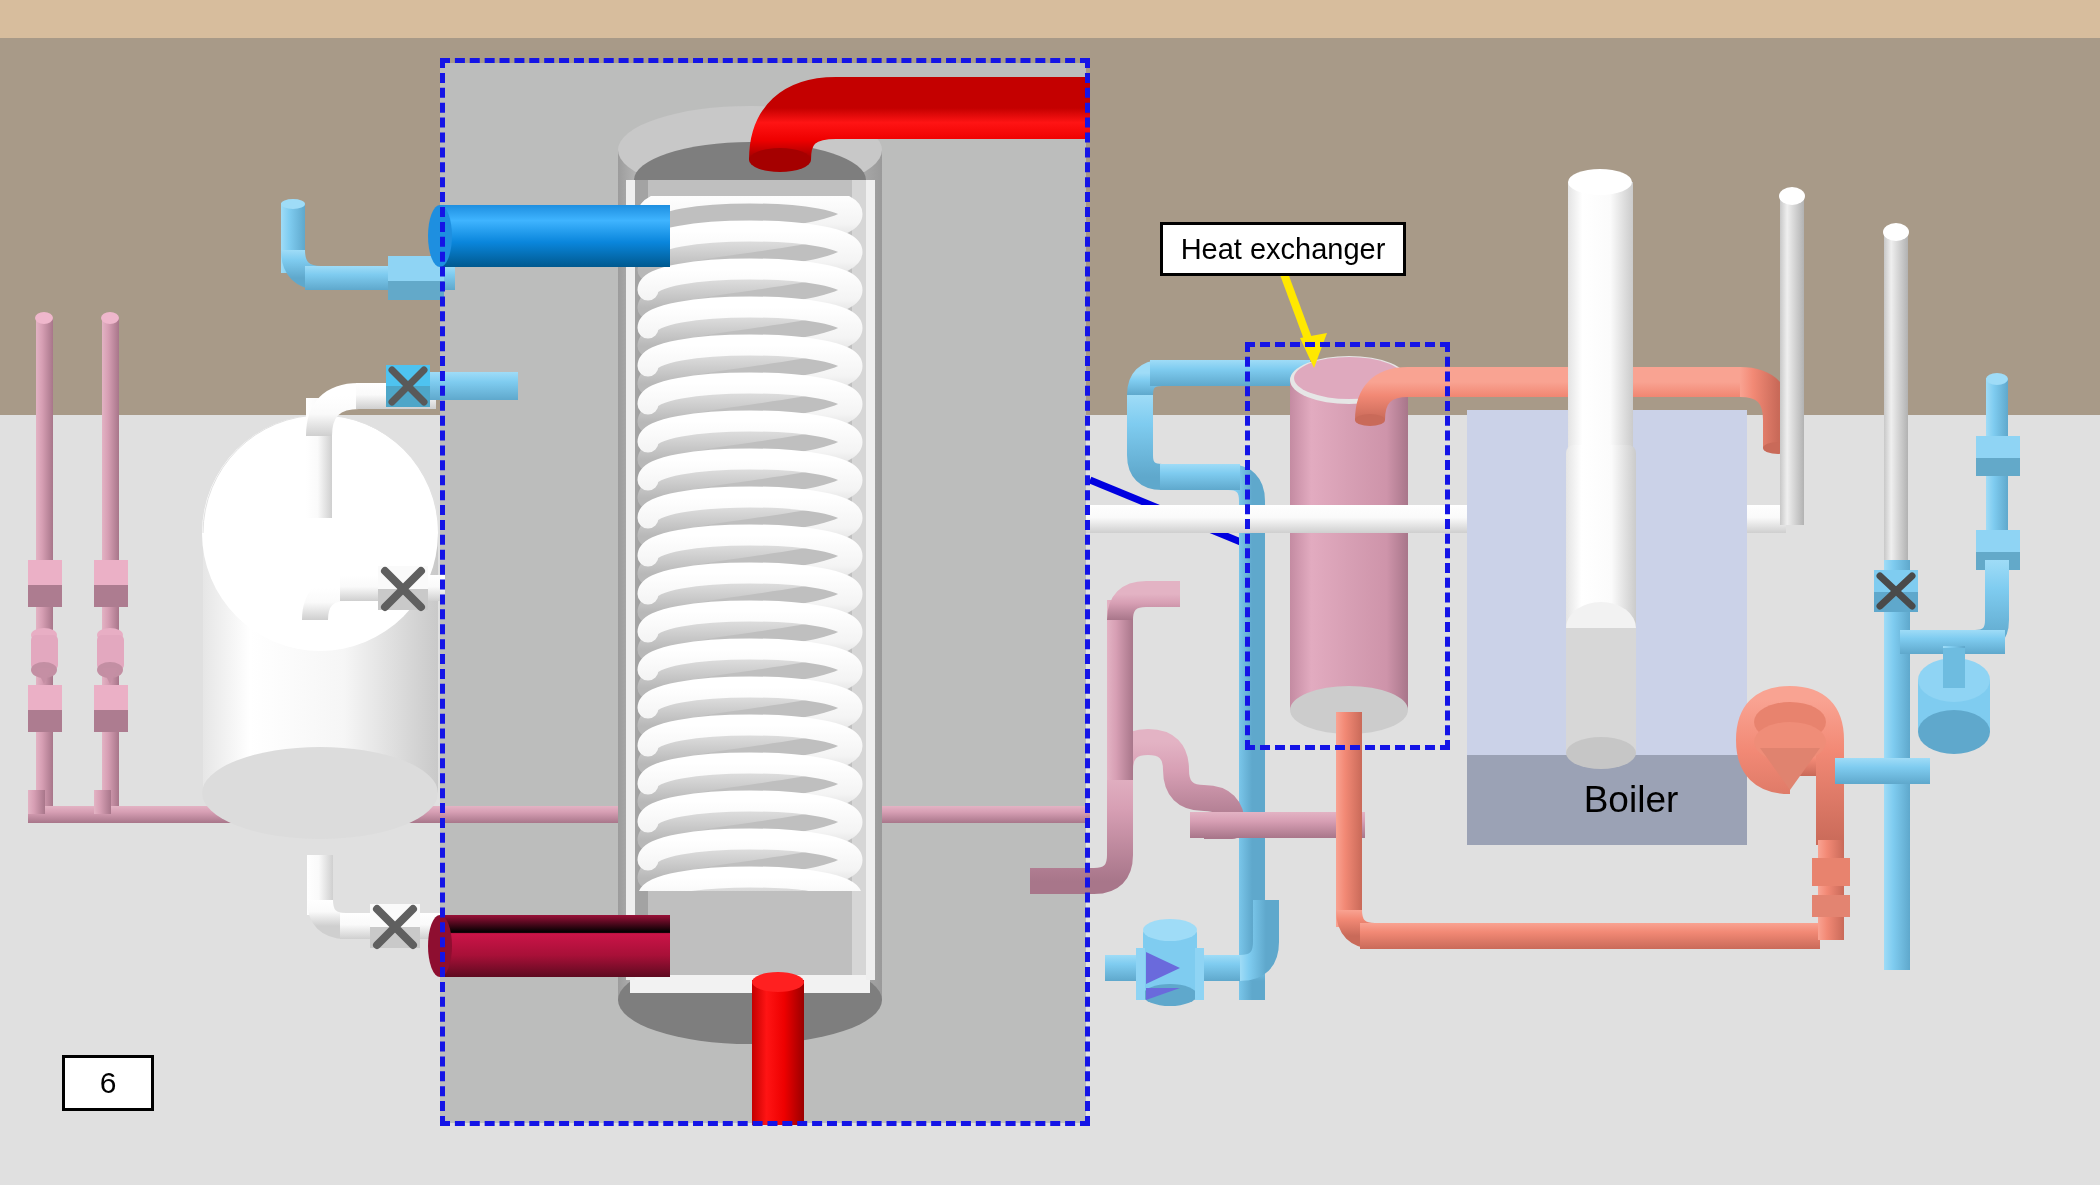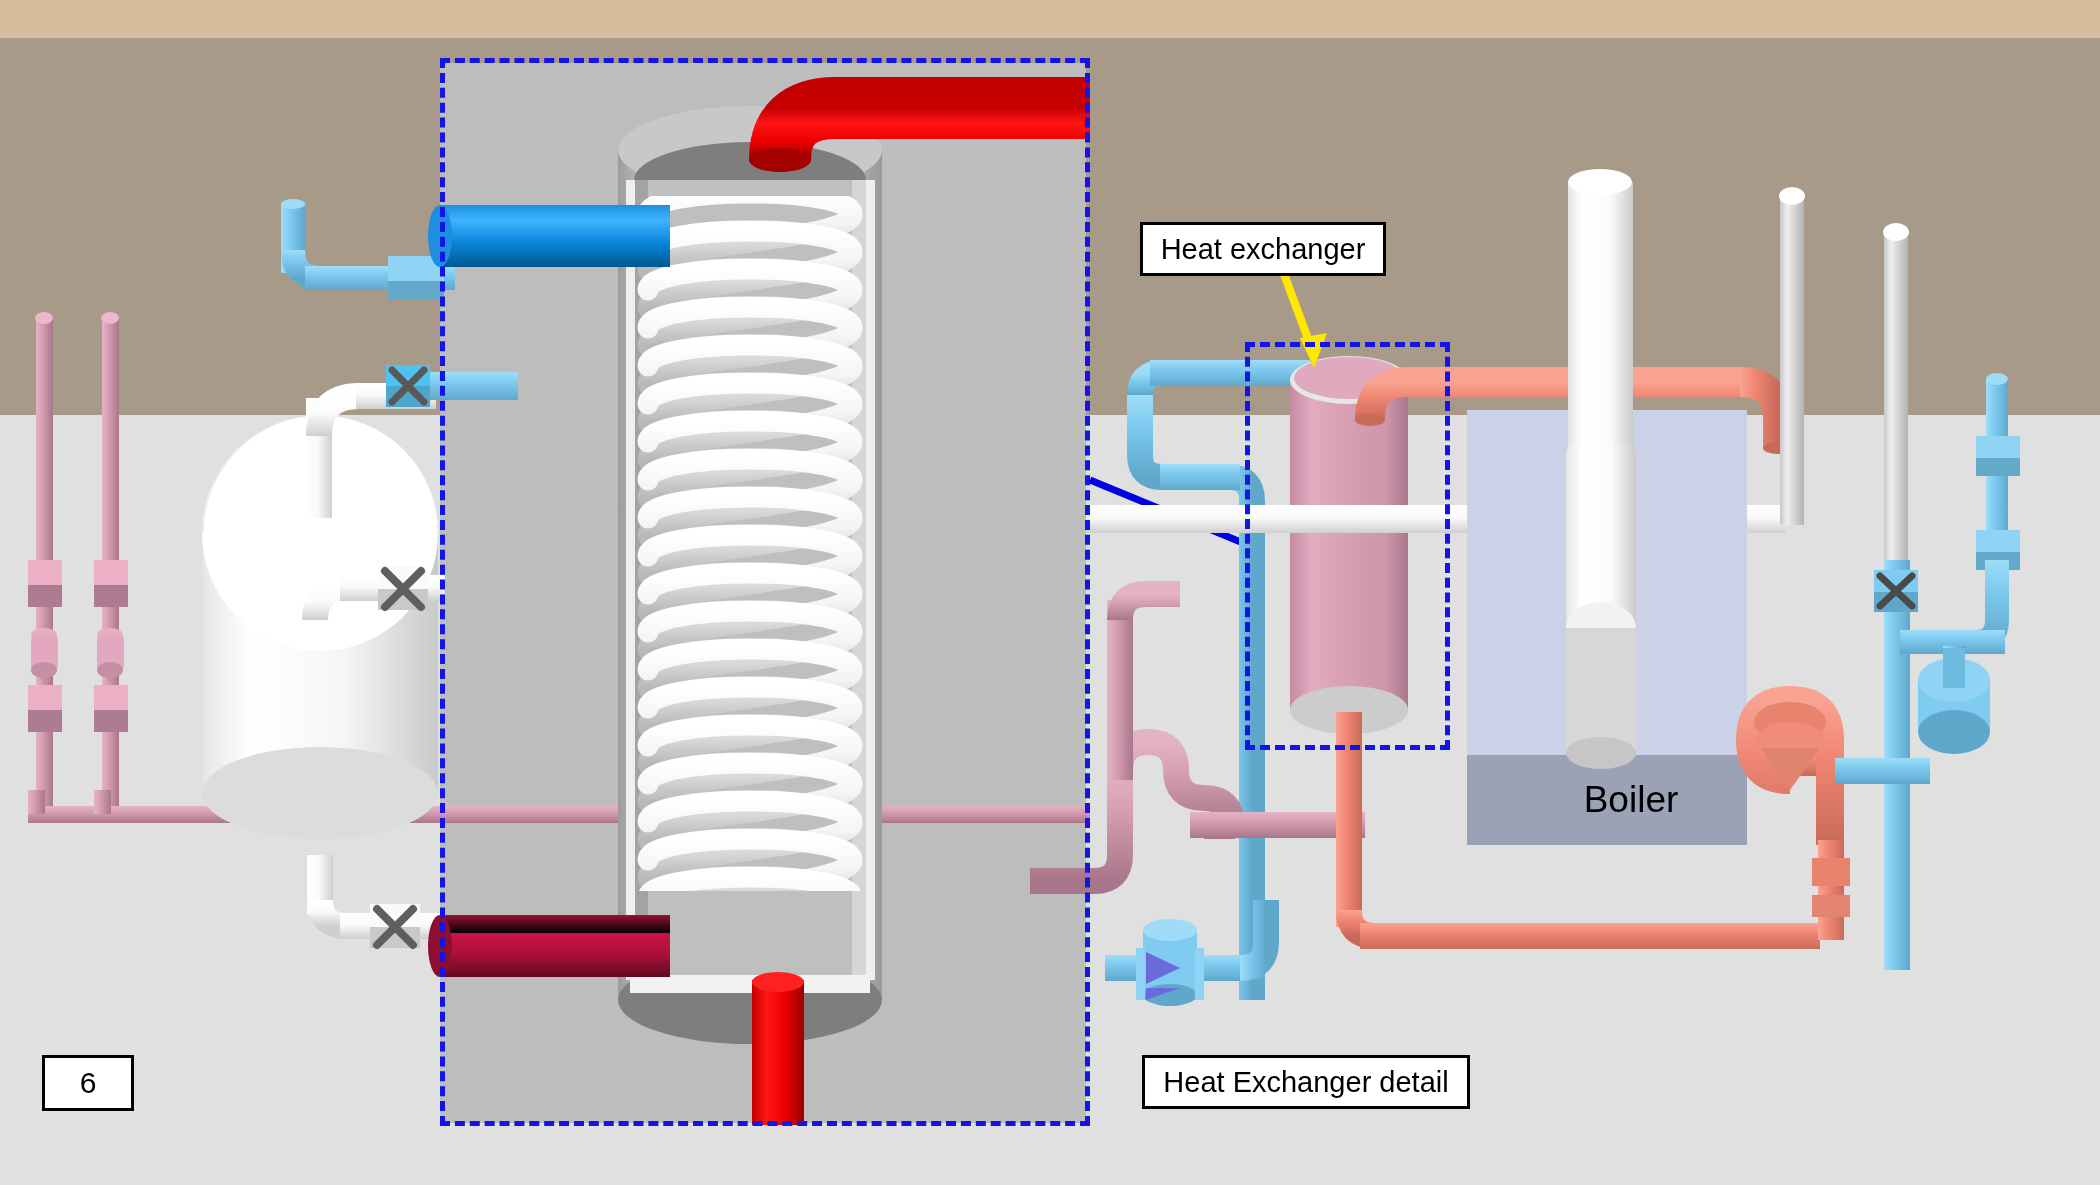--- a/index.html
+++ b/index.html
@@ -16,21 +16,21 @@
   #detail-panel{position:absolute;left:440px;top:63px;width:646px;height:1060px;background:#BCBDBC;}
 
   
   .dashbox{position:absolute;border:5px dashed #1414E6;box-sizing:border-box;background:transparent;}
   #dashbox-main{left:440px;top:58px;width:650px;height:1068px;}
   #dashbox-hx{left:1245px;top:342px;width:205px;height:408px;}
 
   
   .labelbox{position:absolute;background:#FFFFFF;border:3px solid #000;
             display:flex;align-items:center;justify-content:center;
-            font-family:"Liberation Sans",sans-serif;color:#000;}
+            font-family:"Liberation Sans",sans-serif;color:#000;margin-left:20px;}
   #label-heat-exchanger{left:1140px;top:222px;width:240px;height:48px;font-size:29px;}
   #label-hx-detail{left:1142px;top:1055px;width:322px;height:48px;font-size:29px;}
   #label-page{left:42px;top:1055px;width:86px;height:50px;font-size:30px;}
 
   
   #art{position:absolute;left:0;top:0;width:2100px;height:1185px;}
 </style>
 </head>
 <body>
 
@@ -420,18 +420,17 @@
     <g>
       <line x1="1284" y1="274" x2="1314" y2="355" stroke="#FFE800" stroke-width="8"></line>
       <path d="M1314 368 L1300 338 L1327 333 Z" fill="#FFE800"></path>
     </g>
   </svg>
 
   <div class="dashbox" id="dashbox-main"></div>
   <div class="dashbox" id="dashbox-hx"></div>
 
   <div class="labelbox" id="label-heat-exchanger">Heat exchanger</div>
-  <div class="labelbox" id="label-hx-detail">Heat Exchanger detail</div>
   <div class="labelbox" id="label-page">6</div>
 
   <div style="position:absolute;left:1467px;top:755px;width:328px;height:90px;display:flex;align-items:center;justify-content:center;font-size:37px;color:#000;">Boiler</div>
 
 </div>
 
 </body></html>

